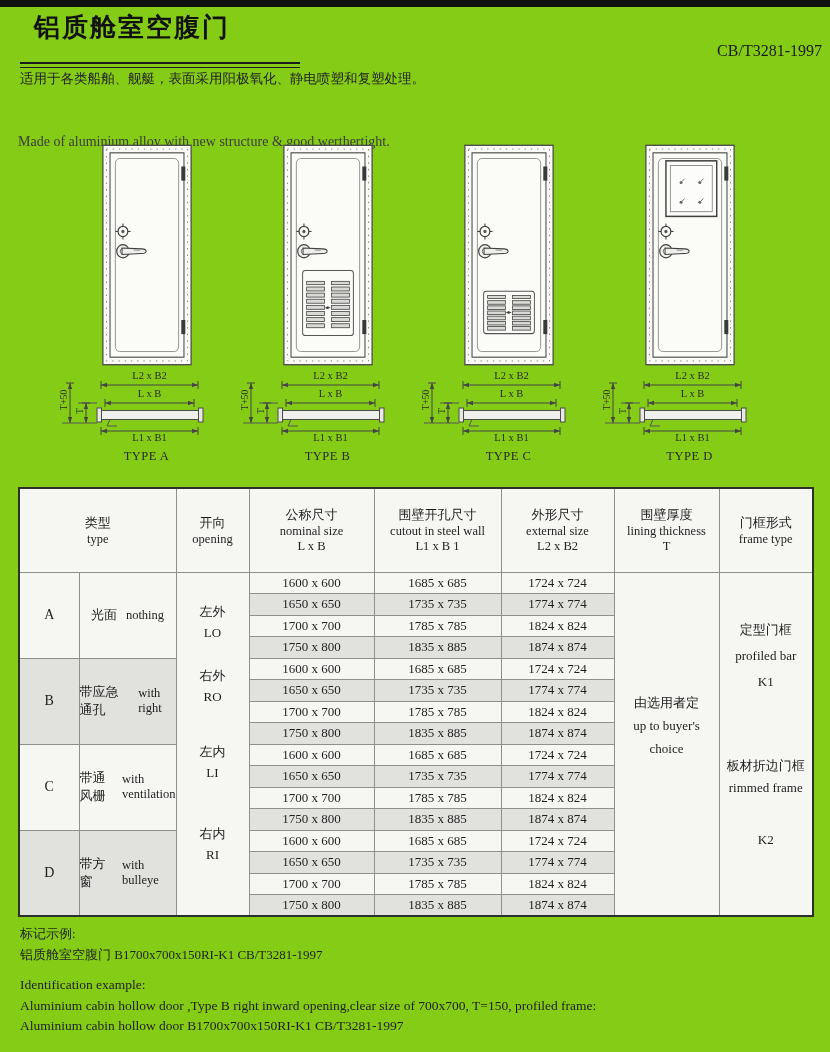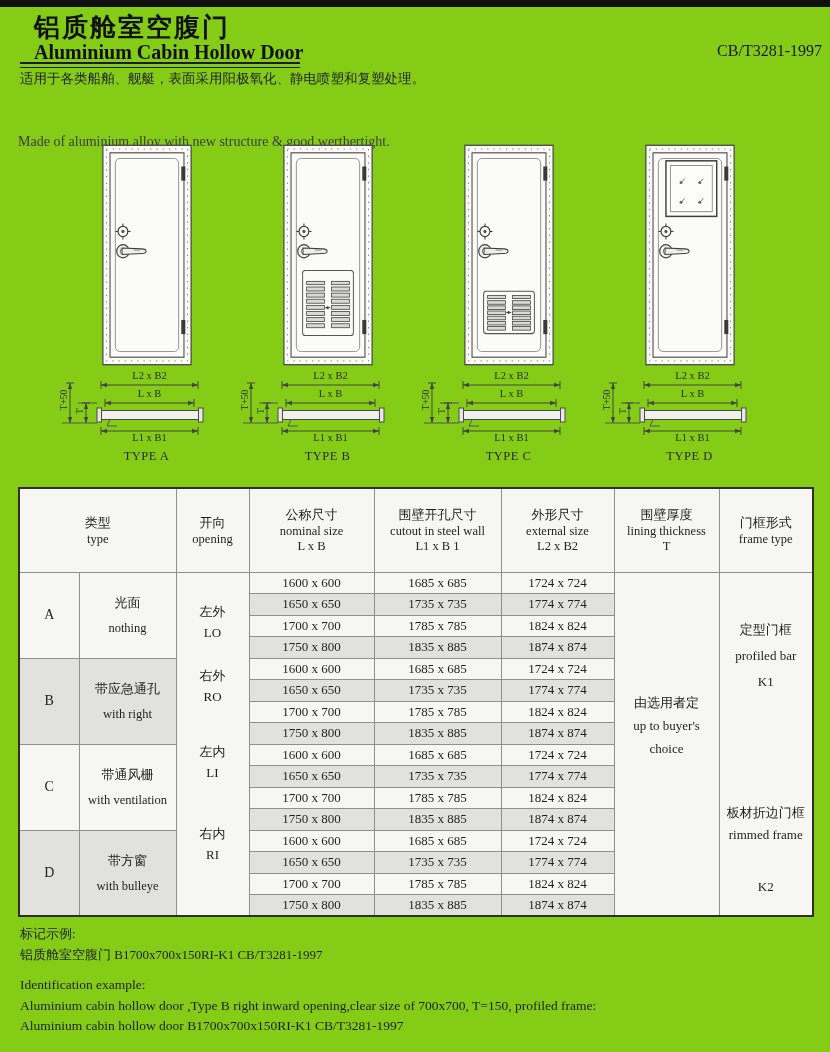--- a/index.html
+++ b/index.html
@@ -39,29 +39,29 @@
   .spec-table tbody tr{height:21.5px;}
   .hwrap{height:100%;display:flex;flex-direction:column;justify-content:space-evenly;
         align-items:center;font-weight:normal;text-align:center;}
   .h-zh{font-size:13px;color:#1d1d1d;}
   .h-en{font-size:12.5px;color:#242424;}
   .h-sub{font-size:12.5px;color:#242424;}
   td.size{font-size:13px;text-align:center;color:#1f1f1f;}
   td.s{background:#e1e1de;}
   td.g{background:#e1e1de;}
   td.letter{font-size:14px;text-align:center;color:#1d1d1d;}
-  .dwrap{height:100%;display:flex;flex-direction:column;justify-content:center;
+  .dwrap{height:100%;display:flex;flex-direction:row;justify-content:center;
         align-items:center;gap:9px;font-size:13px;}
   .dwrap .en2{font-size:12.5px;}
   td.merged{position:relative;vertical-align:top;background:#f6f6f3;}
   .abs{position:absolute;left:0;right:0;}
   .op-block{text-align:center;font-size:13px;line-height:21px;}
   .lin-block{top:118px;text-align:center;font-size:13px;line-height:23px;}
   .fr-k1{top:44px;text-align:center;font-size:13px;line-height:26px;}
-  .fr-k2{top:182px;text-align:center;font-size:13px;line-height:22px;margin-top:47px;}
+  .fr-k2{top:182px;text-align:center;font-size:13px;line-height:22px;}
   .fr-k2 .code{margin-top:30px;}
 
   
   .footer{position:absolute;left:20px;top:924px;font-size:13px;line-height:20.5px;color:#1f1f1f;}
   .footer .en{font-size:13.5px;}
   .footer .gap{margin-top:10px;}
   .defs{position:absolute;width:0;height:0;overflow:hidden;}
 </style>
 </head>
 <body>
@@ -171,21 +171,20 @@
       <polygon points="14,50 11.8,44 16.2,44" fill="#444"></polygon>
       <line x1="26" y1="30" x2="34" y2="30" stroke="#444" stroke-width="1"></line>
       <line x1="30" y1="30" x2="30" y2="50" stroke="#444" stroke-width="1"></line>
       <polygon points="30,30 27.8,36 32.2,36" fill="#444"></polygon>
       <polygon points="30,50 27.8,44 32.2,44" fill="#444"></polygon>
     </symbol>
   </svg>
 
   <div class="topbar"></div>
   <div class="title-zh">铝质舱室空腹门</div>
-  <div class="title-en">Aluminium Cabin Hollow Door</div>
   <div class="underline"></div>
   <div class="standard">CB/T3281-1997</div>
   <div class="desc-zh">适用于各类船舶、舰艇，表面采用阳极氧化、静电喷塑和复塑处理。</div>
   <div class="desc-en">Made of aluminium alloy with new structure &amp; good werthertight.</div>
 
   <div class="figures">
 
     <div class="fig">
       <svg class="door" viewBox="0 0 110 240" preserveAspectRatio="none">
         <use href="#sym-door"></use>

